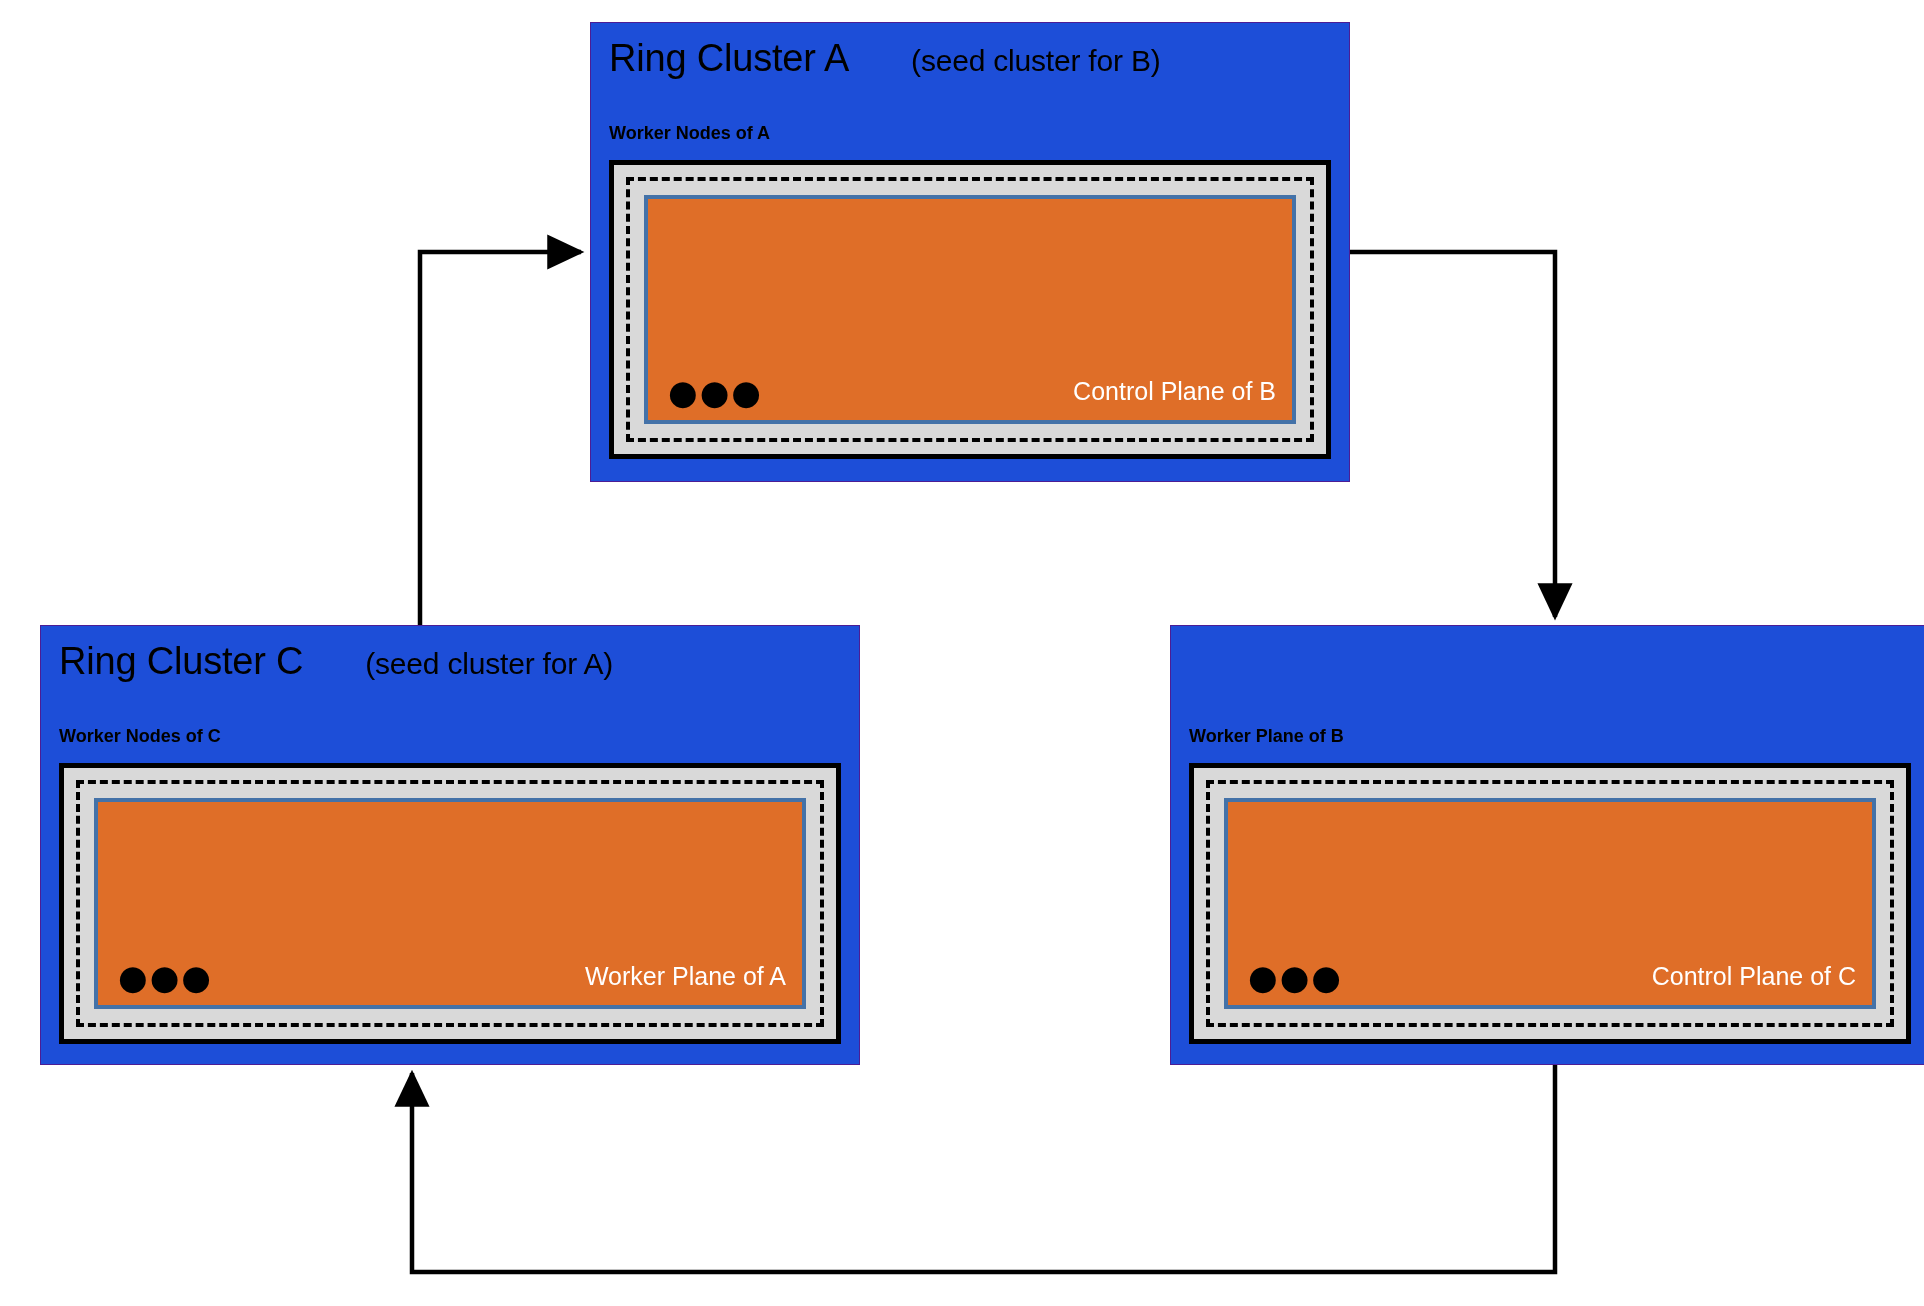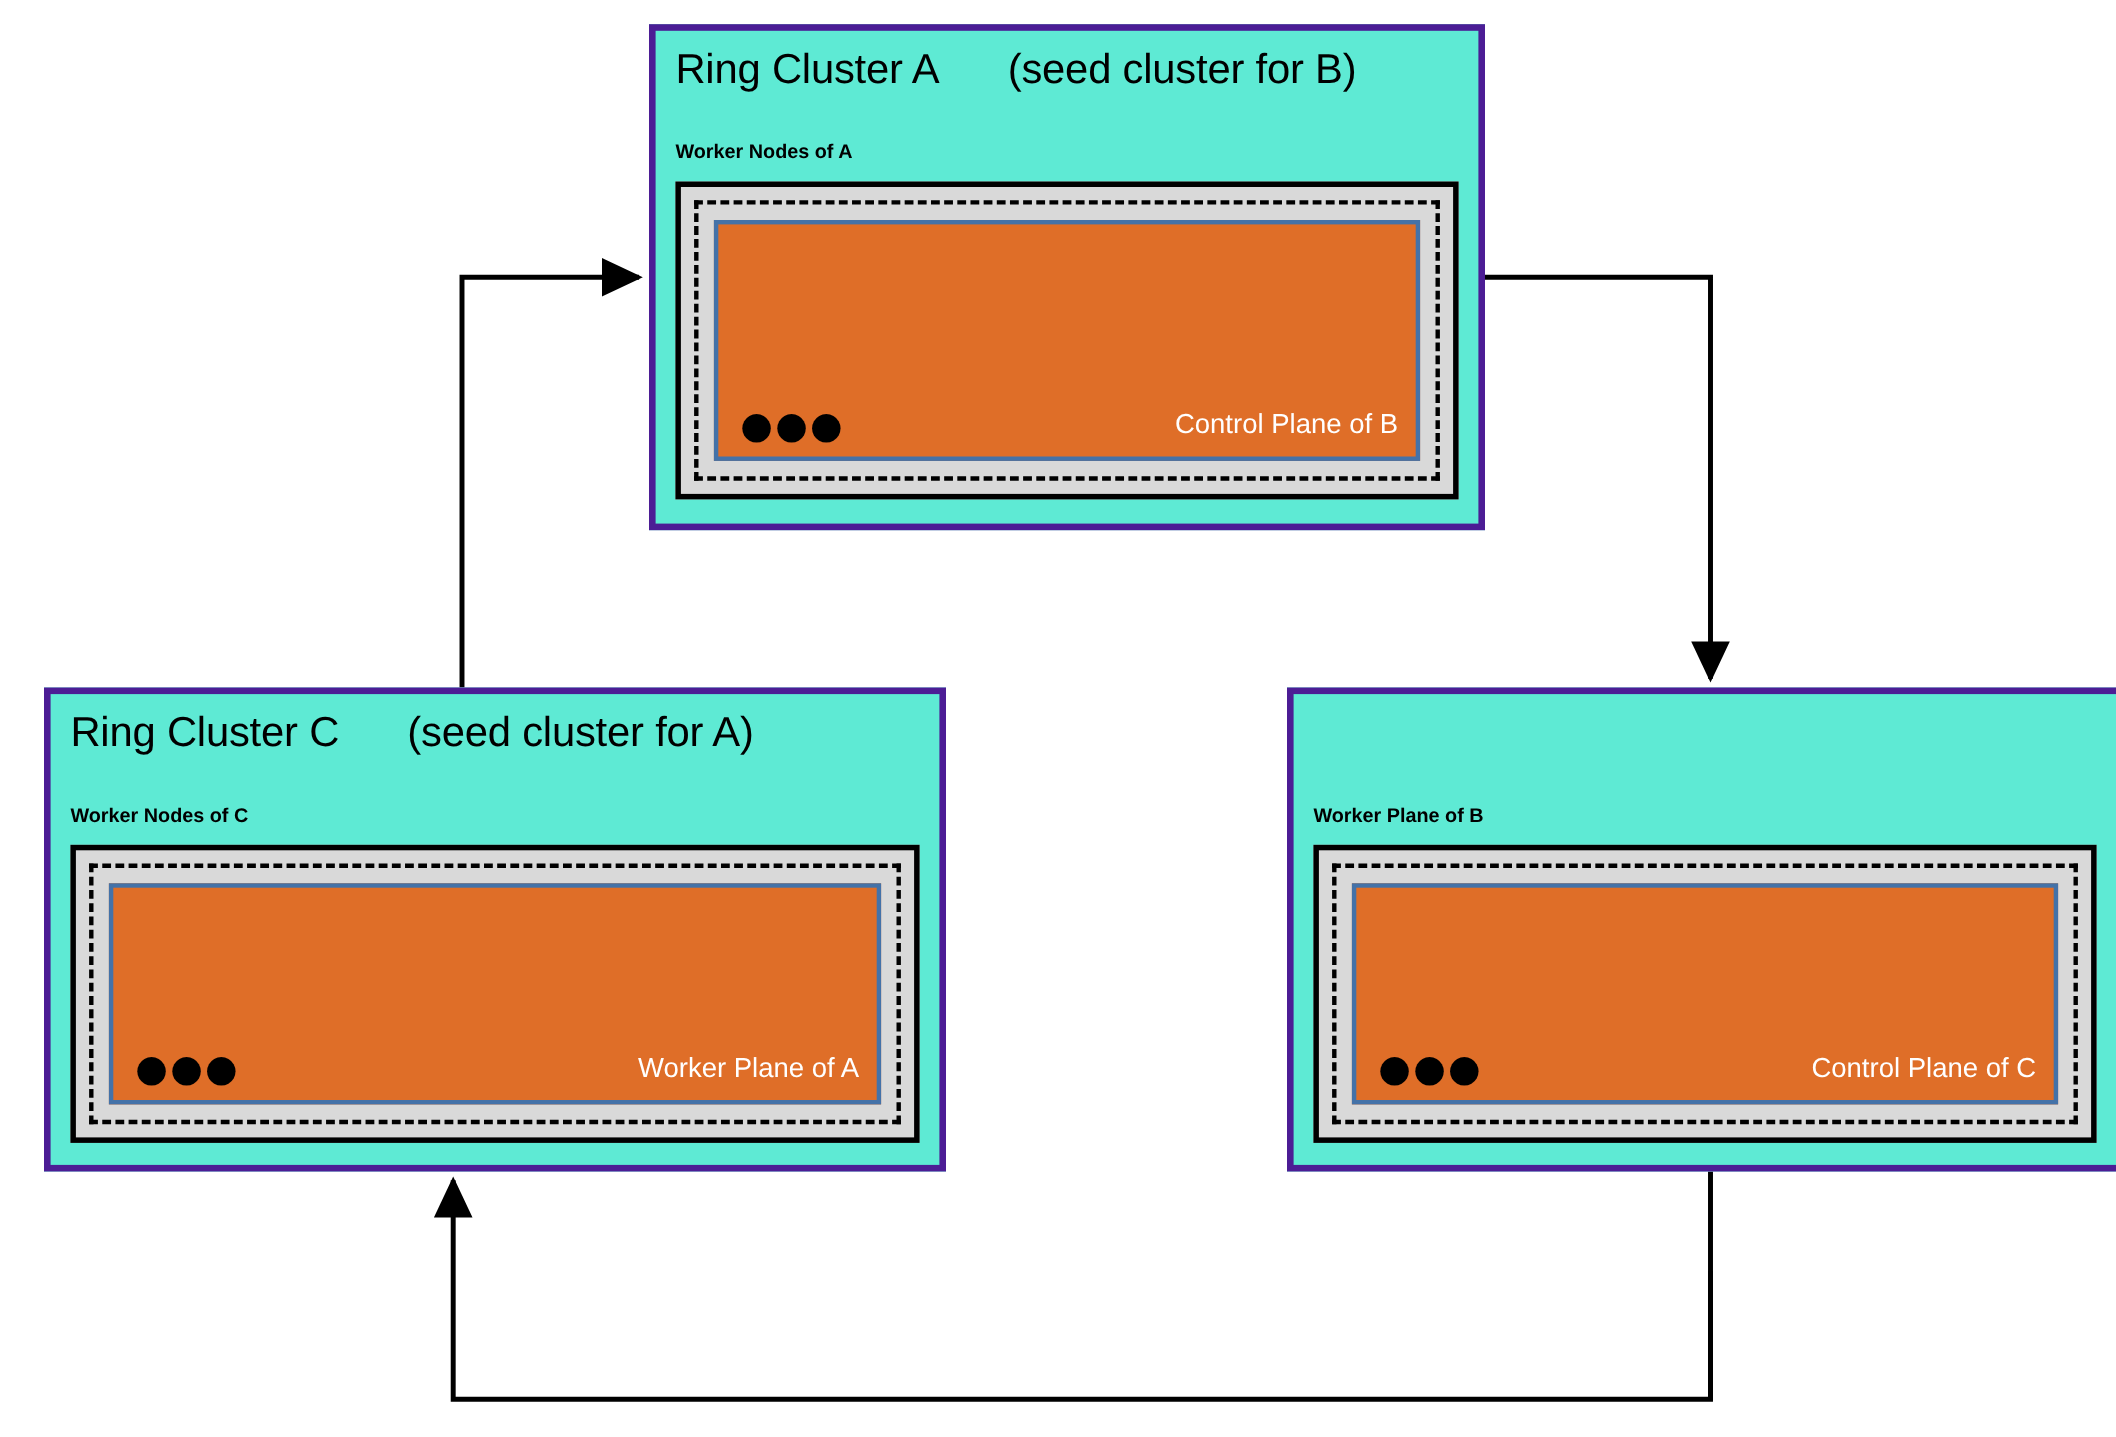--- a/index.html
+++ b/index.html
@@ -27,22 +27,22 @@
     position: absolute;
     left: 0; top: 0;
     width: 1924px;
     height: 1306px;
     pointer-events: none;
   }
 
   
   .cluster {
     position: absolute;
-    background: #5eead4;
-    border: 6px solid #4c1d95;
+    background: #1d4ed8;
+    border: 1px solid #4c1d95;
     box-sizing: border-box;
   }
   .cluster-a {
     left: 590px;  top: 22px;
     width: 760px; height: 460px;
   }
   .cluster-c {
     left: 40px;   top: 625px;
     width: 820px; height: 440px;
   }
@@ -58,21 +58,21 @@
     display: flex;
     align-items: baseline;
     white-space: nowrap;
   }
   .cluster-title .name {
     font-size: 38px;
     color: #000000;
     letter-spacing: -0.2px;
   }
   .cluster-title .seed {
-    font-size: 38px;
+    font-size: 30px;
     color: #000000;
     margin-left: 62px;
     letter-spacing: -0.2px;
     text-align: right;
   }
 
   .worker-label {
     position: absolute;
     left: 18px;
     top: 100px;

